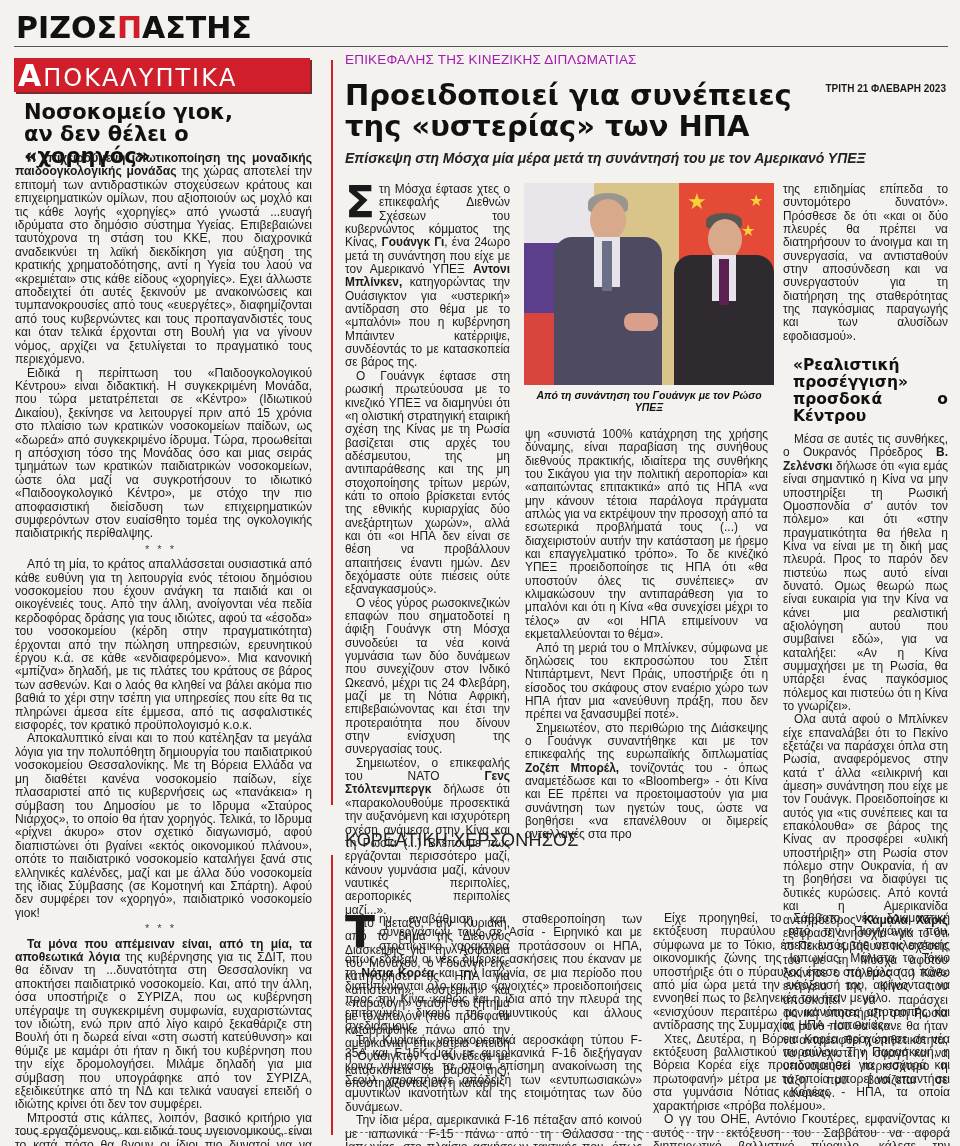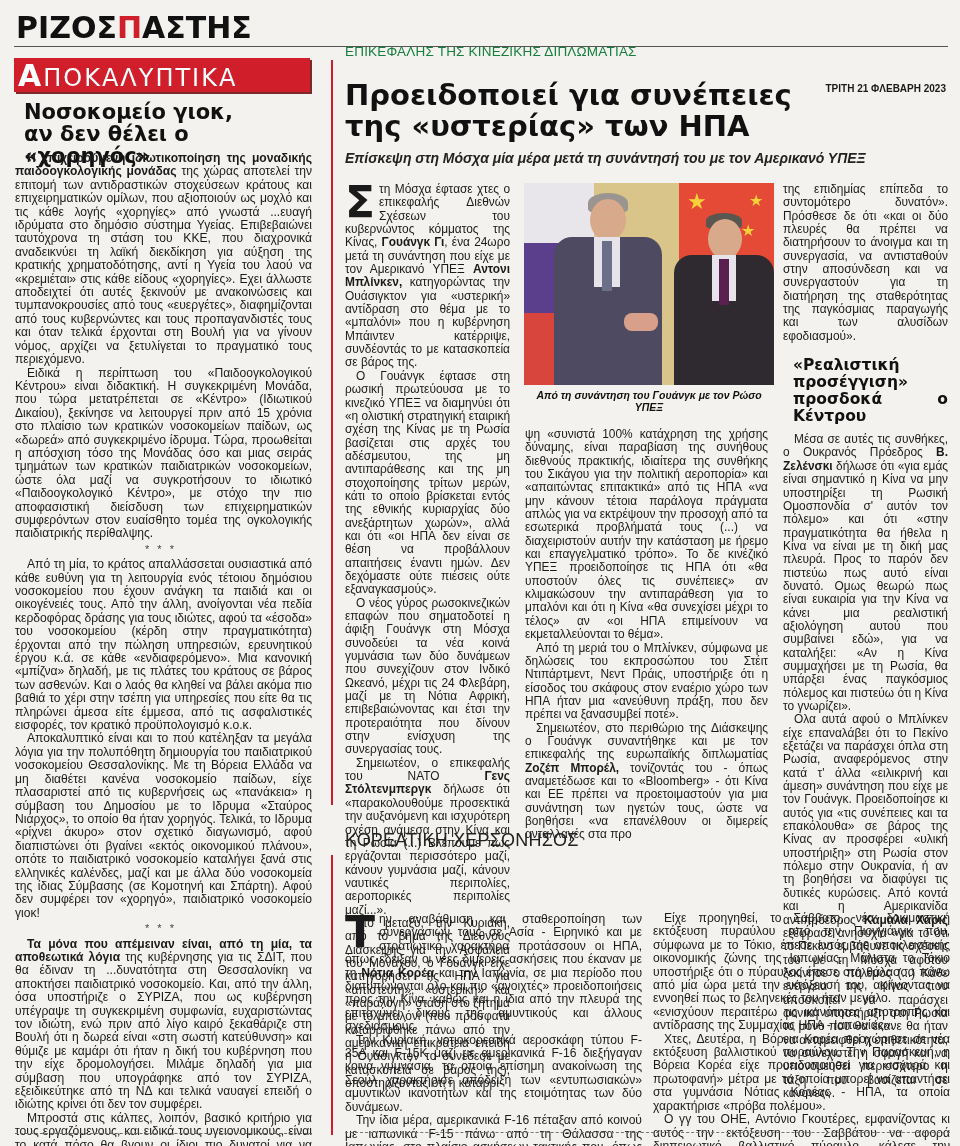--- a/index.html
+++ b/index.html
@@ -20,21 +20,21 @@
   .leftcol { position: absolute; left: 15px; top: 152px; width: 297px; font-size: 12.1px; line-height: 13.4px; text-align: justify; }
   .leftcol p { text-indent: 12px; }
   .leftcol .stars { text-align: center; text-indent: 0; font-size: 11px; letter-spacing: 8px; margin: 2px 0; color: #444; }
   .leftcol b { font-weight: bold; }
   .left-rule { position: absolute; left: 15px; top: 1133px; width: 297px; border-top: 1px dashed #666; }
 
   .vrule { position: absolute; left: 331px; top: 60px; width: 1.5px; height: 745px; background: #d01e2a; }
   .vrule2 { position: absolute; left: 331px; top: 855px; width: 1.5px; height: 280px; background: #d01e2a; }
 
   
-  .kicker { position: absolute; left: 345px; top: 44px; font-size: 13.5px; letter-spacing: 0.2px; color: #15803d; }
+  .kicker { position: absolute; left: 345px; top: 52px; font-size: 13.5px; letter-spacing: 0.2px; color: #a21caf; }
   .main-title { position: absolute; left: 345px; top: 80px; width: 600px; font-family: "DejaVu Sans", sans-serif; font-weight: bold; font-size: 29px; line-height: 31px; color: #111; }
   .subtitle { position: absolute; left: 345px; top: 150px; width: 600px; font-size: 14px; font-style: italic; font-weight: bold; color: #222; }
 
   .col { position: absolute; font-size: 11.9px; line-height: 13.35px; text-align: justify; }
   .col p { text-indent: 11px; }
   .col b { font-weight: bold; }
   .c1 { left: 345px; top: 183px; width: 165px; }
   .c1 .dropcap { float: left; font-family: "DejaVu Sans", sans-serif; font-weight: bold; font-size: 44px; line-height: 36px; margin: 2px 4px 0 0; text-indent: 0; }
   .c2 { left: 525px; top: 428px; width: 243px; }
   .c3 { left: 783px; top: 183px; width: 165px; }

